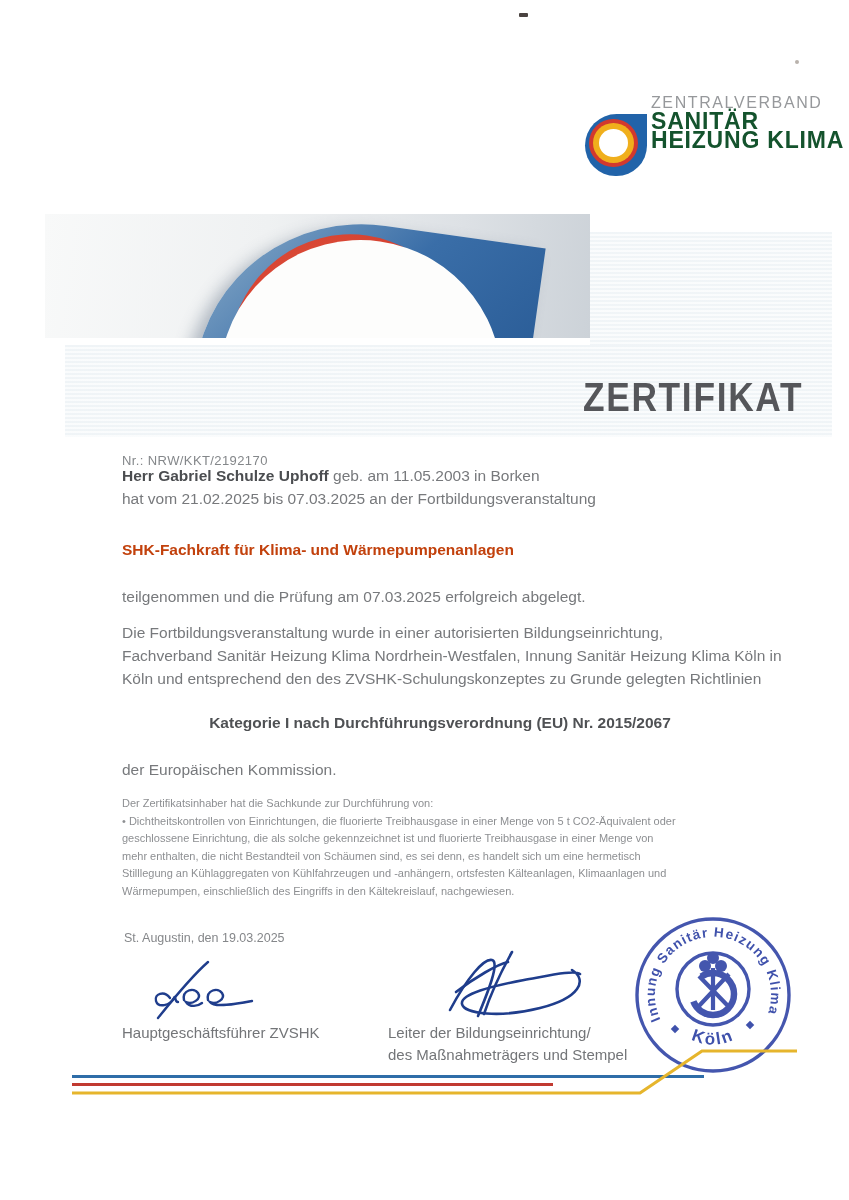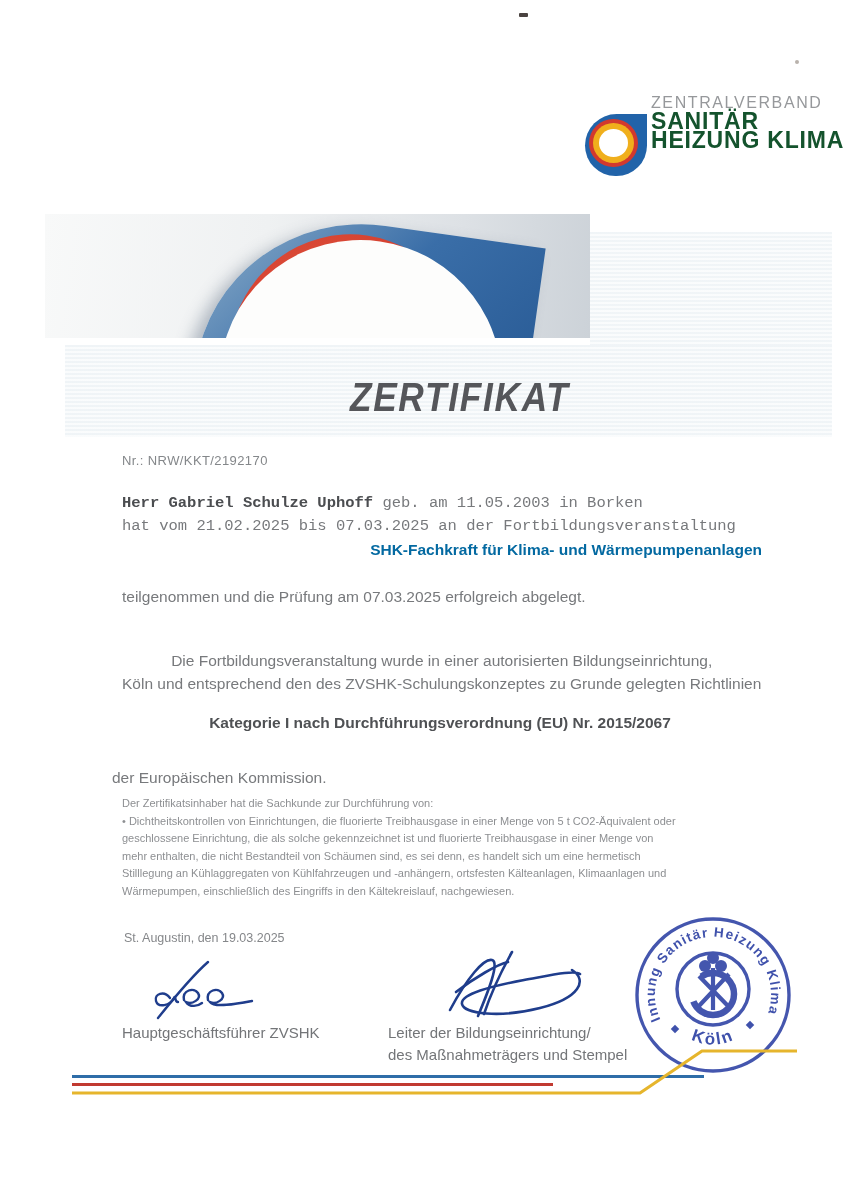--- a/index.html
+++ b/index.html
@@ -30,33 +30,33 @@
     background:radial-gradient(circle at 40% 35%,#e25a41 0%,#d23a2c 60%,#b92f24 100%);}
   .banner-drop .r-yel{position:absolute;top:18px;left:26px;right:26px;bottom:26px;border-radius:50%;
     background:radial-gradient(circle at 45% 40%,#f7c84a 0%,#f2b722 60%,#e0a312 100%);}
   .banner-drop .r-wht{position:absolute;top:16px;left:24px;right:24px;bottom:24px;border-radius:50%;
     background:#fdfdfc;}
   
   .tex{background:repeating-linear-gradient(180deg,#eef3f6 0 2px,#f9fbfc 2px 4px);}
   .tex-right{left:590px;top:232px;width:242px;height:113px;opacity:.85;}
   .title-band{left:65px;top:345px;width:767px;height:92px;opacity:.9;}
   
-  .doc-title{left:76px;top:374px;width:767px;text-align:center;color:#55565a;
-    font-size:41px;font-weight:700;letter-spacing:2px;font-style:italic;}
+  .doc-title{left:54px;top:374px;width:767px;text-align:right;color:#55565a;
+    font-size:41px;font-weight:700;letter-spacing:2px;}
   .doc-title span{display:inline-block;transform:scaleX(.86);}
   
   .txt{color:#77797c;font-size:15.5px;line-height:23px;white-space:nowrap;}
   .b{color:#4b4d50;font-weight:700;}
   .nr-line{left:122px;top:449px;font-size:13px;color:#84878a;letter-spacing:.4px;}
-  .holder{left:122px;top:492px;font-family:Liberation Mono, monospace;}
-  .course-title{left:122px;top:541px;width:640px;text-align:right;font-weight:700;color:#0369a1;font-size:15.5px;}
+  .holder{left:122px;top:464px;}
+  .course-title{left:122px;top:541px;width:640px;text-align:left;font-weight:700;color:#c2410c;font-size:15.5px;}
   .completion{left:122px;top:585px;}
-  .body-par{left:122px;top:649px;text-align:center;}
+  .body-par{left:122px;top:621px;}
   .category{left:110px;top:714px;width:660px;text-align:center;font-weight:700;color:#4f5154;font-size:15.5px;}
-  .commission{left:112px;top:758px;margin-top:8px;}
+  .commission{left:122px;top:758px;}
   .fine{left:122px;top:795px;color:#8d8f92;font-size:11px;line-height:17.6px;white-space:nowrap;}
   .place-date{left:124px;top:931px;font-size:12.5px;color:#85878a;}
   .sig-label{font-size:15px;color:#737578;line-height:22px;white-space:nowrap;}
   .lbl-left{left:122px;top:1022px;}
   .lbl-right{left:388px;top:1022px;}
   
   .line-blue{left:72px;top:1075px;width:632px;height:3px;background:#2e6da8;}
   .line-red{left:72px;top:1083px;width:481px;height:3px;background:#c13a31;}
   .yellow-svg{left:70px;top:1042px;}
   svg{display:block;}
@@ -101,20 +101,21 @@
     <div><span class="b">Herr Gabriel Schulze Uphoff</span><span> geb. am 11.05.2003 in Borken</span></div>
     <div>hat vom 21.02.2025 bis 07.03.2025 an der Fortbildungsveranstaltung</div>
   </div>
 
   <div class="abs course-title">SHK-Fachkraft für Klima- und Wärmepumpenanlagen</div>
 
   <div class="abs completion txt">teilgenommen und die Prüfung am 07.03.2025 erfolgreich abgelegt.</div>
 
   <div class="abs body-par txt">
     <div>Die Fortbildungsveranstaltung wurde in einer autorisierten Bildungseinrichtung,</div>
+    <div>Fachverband Sanitär Heizung Klima Nordrhein-Westfalen, Innung Sanitär Heizung Klima Köln in</div>
     <div>Köln und entsprechend den des ZVSHK-Schulungskonzeptes zu Grunde gelegten Richtlinien</div>
   </div>
 
   <div class="abs category">Kategorie I nach Durchführungsverordnung (EU) Nr. 2015/2067</div>
   <div class="abs commission txt">der Europäischen Kommission.</div>
 
   <div class="abs fine">
     <div>Der Zertifikatsinhaber hat die Sachkunde zur Durchführung von:</div>
     <div>• Dichtheitskontrollen von Einrichtungen, die fluorierte Treibhausgase in einer Menge von 5 t CO2-Äquivalent oder</div>
     <div>geschlossene Einrichtung, die als solche gekennzeichnet ist und fluorierte Treibhausgase in einer Menge von</div>

